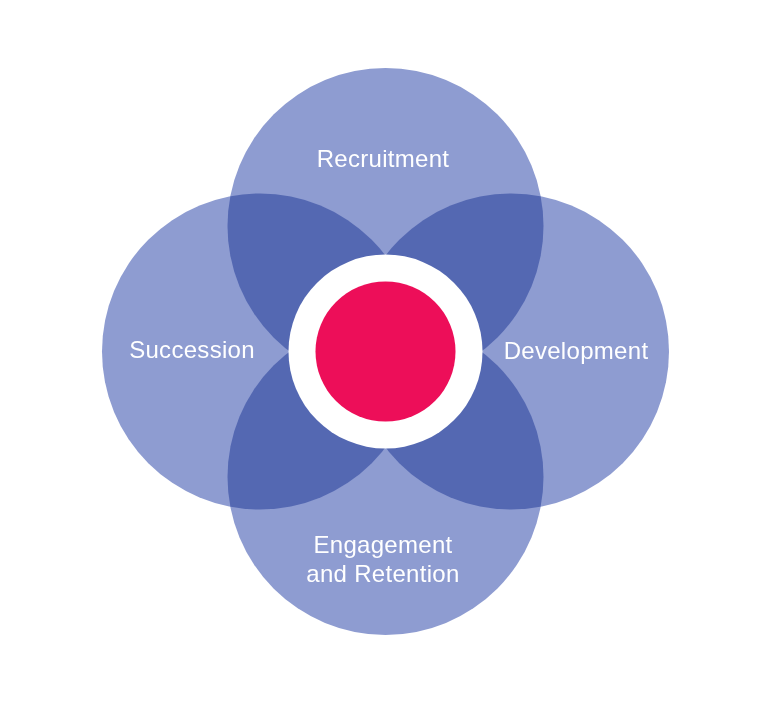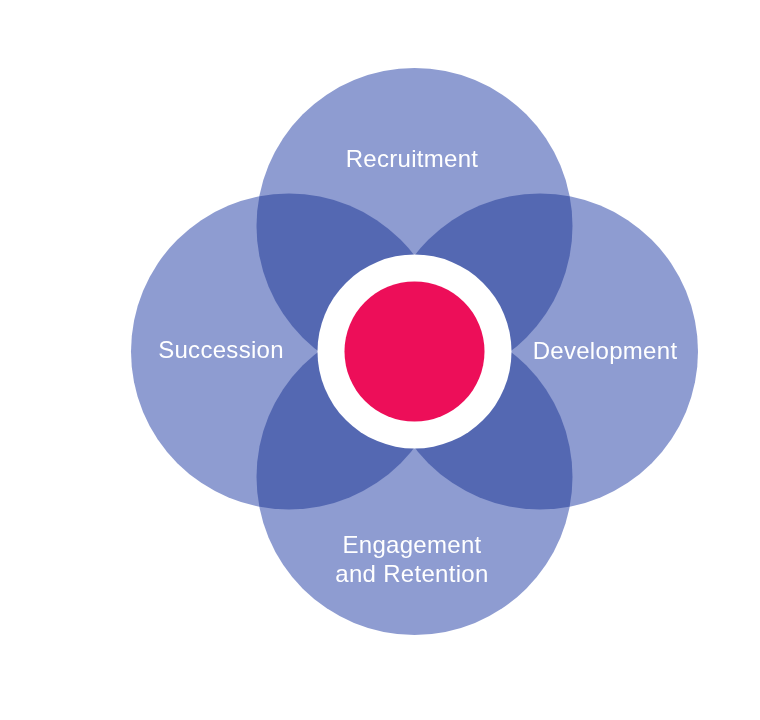--- a/index.html
+++ b/index.html
@@ -10,21 +10,20 @@
     overflow: hidden;
   }
   body {
     background: #ffffff;
     font-family: "Liberation Sans", sans-serif;
   }
   .stage {
     position: relative;
     width: 704px;
     height: 720px;
-    margin-left: 29px;
   }
   svg { display: block; }
   .circle-label {
     font-family: "Liberation Sans", sans-serif;
     font-size: 24px;
     font-weight: 400;
     letter-spacing: 0.3px;
   }
 </style>
 </head>

